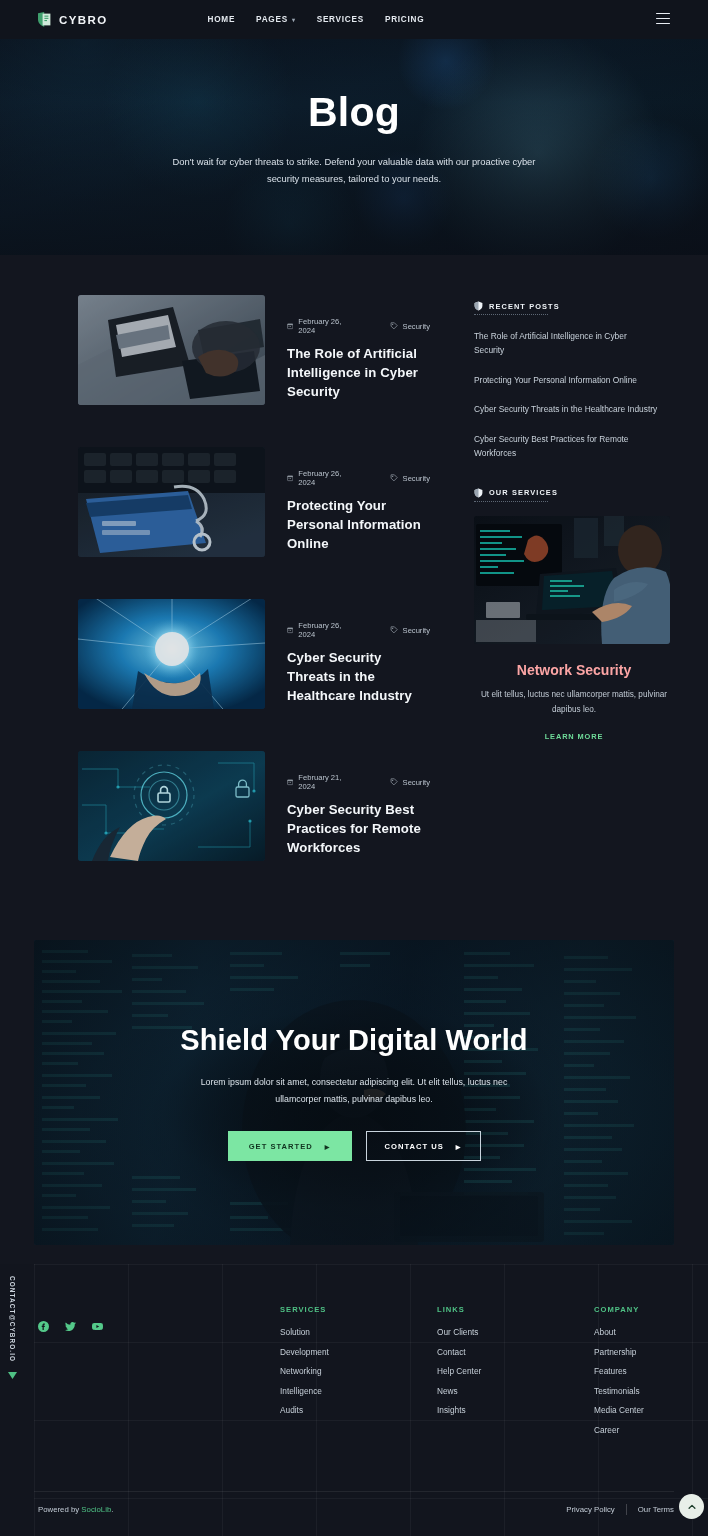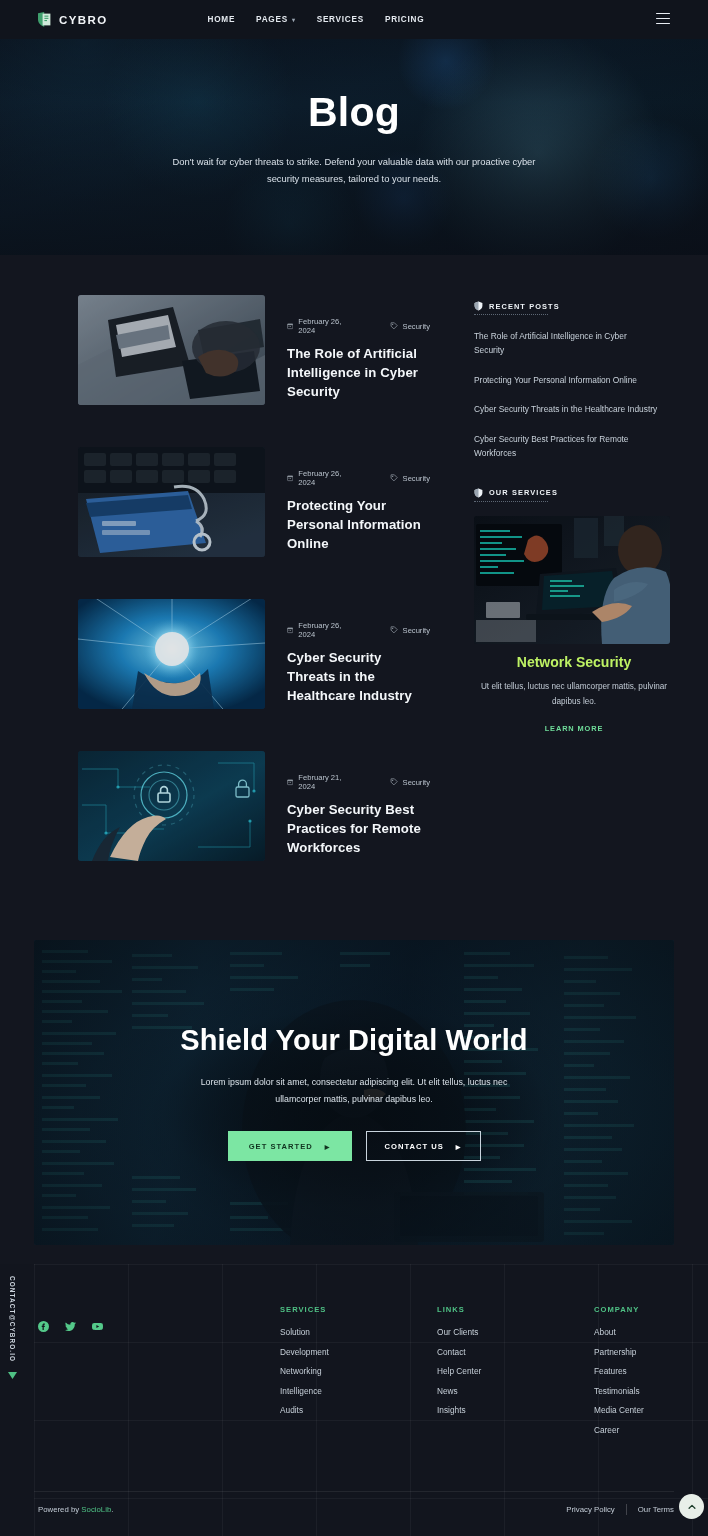--- a/index.html
+++ b/index.html
@@ -79,21 +79,21 @@
   .side-head { display:flex; align-items:center; gap:6px; }
   .side-head-label { font-size:7.4px; letter-spacing:1.1px; font-weight:700; color:#eef2f6; }
   .side-head-rule {
     height:0; border-bottom:1.2px dotted #5d6774; width:74px; margin-top:3px; margin-bottom:14px;
   }
   .recent-list { display:flex; flex-direction:column; gap:15px; }
   .recent-item { font-size:8.4px; line-height:1.72; color:#c8d1da; max-width:185px; cursor:pointer; }
   .svc-block { margin-top:27px; }
   .svc-img { width:196px; height:128px; border-radius:3px; overflow:hidden; margin-top:2px; background:#10151c;}
   .svc-img svg { display:block; width:100%; height:100%; }
-  .svc-title { text-align:center; font-size:14px; font-weight:600; color:#bef264; margin-top:10px; }
+  .svc-title { text-align:center; font-size:14px; font-weight:600; color:#fca5a5; margin-top:18px; }
   .svc-desc { text-align:center; font-size:8.2px; line-height:1.9; color:#c2cbd5; margin-top:9px; padding:0 6px; }
   .svc-link { display:block; text-align:center; font-size:7.4px; letter-spacing:.9px; font-weight:700;
     color:#6fdd9a; margin-top:14px; text-decoration:none; }
 
   
   .cta {
     position:absolute; top:940px; left:34px; width:640px; height:305px; overflow:hidden;
     border-radius:2px;
     background:
       radial-gradient(ellipse at 50% 62%, rgba(5,10,16,.92) 0, rgba(5,10,16,.1) 46%, rgba(5,10,16,0) 62%),

